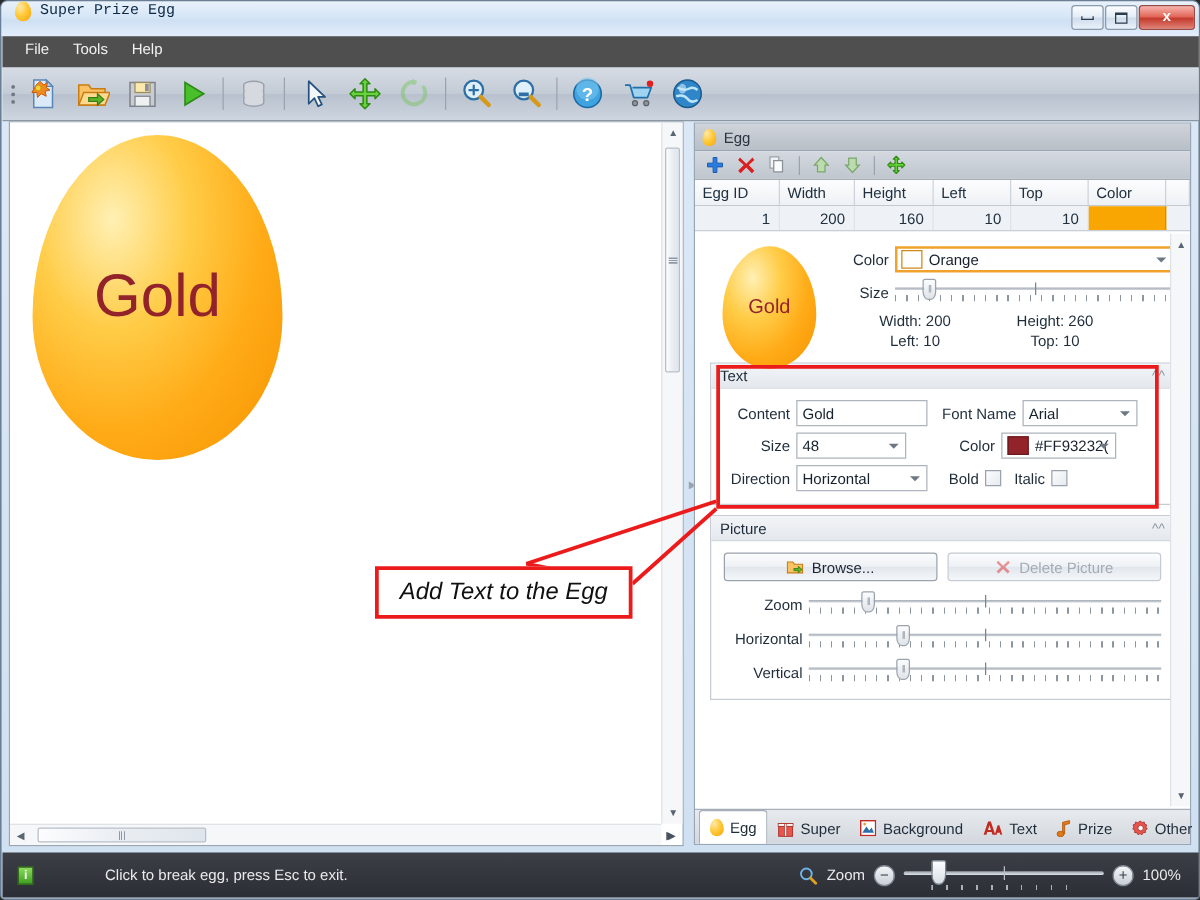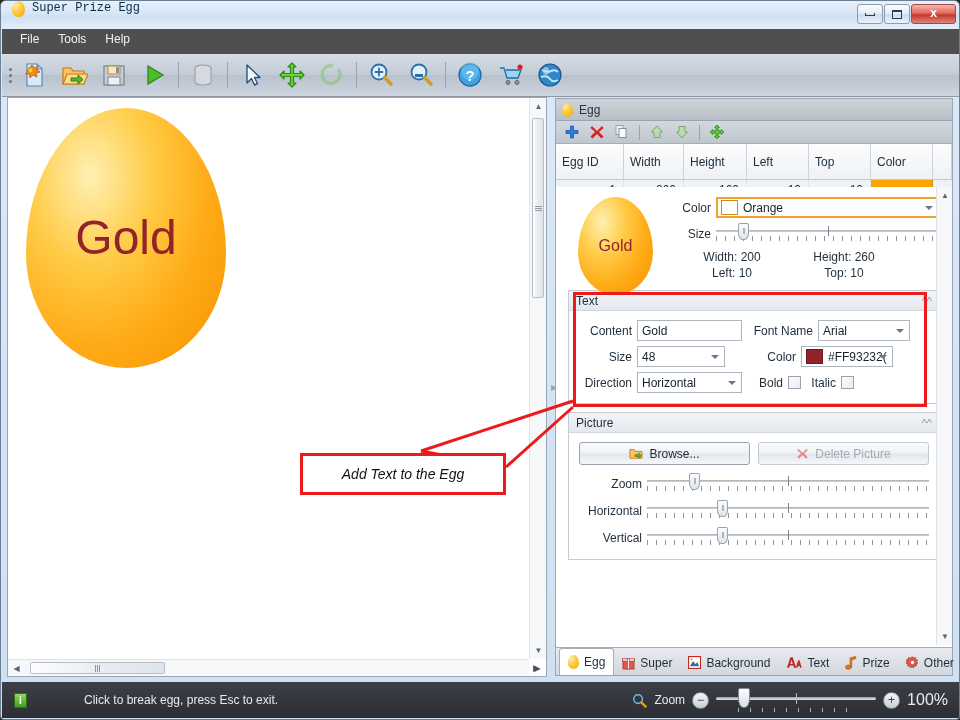--- a/index.html
+++ b/index.html
@@ -130,21 +130,21 @@
   .rp-head span { font-size:12px; color:#2b3440; }
 
   .rp-tools {
     height:23px; background:linear-gradient(180deg,#d4d9e0 0%,#c0c6ce 100%);
     border-bottom:1px solid #a6aeb8; display:flex; align-items:center; padding-left:6px; gap:5px;
   }
   .rt-btn { width:20px; height:19px; display:flex; align-items:center; justify-content:center; }
   .rt-sep { width:1px; height:15px; background:#9aa4b1; margin:0 2px; }
 
   .grid-head {
-    height:36px; background:linear-gradient(180deg,#fdfdfe 0%,#eef1f5 100%);
+    height:21px; background:linear-gradient(180deg,#fdfdfe 0%,#eef1f5 100%);
     border-bottom:1px solid #c3c9d1; display:flex; align-items:stretch;
     font-size:12px; color:#20303f;text-align:right;
   }
   .gh { border-right:1px solid #cdd3da; display:flex; align-items:center; padding-left:6px; }
   .grid-row {
     height:20px; background:#eef1f5; border-bottom:1px solid #c9cfd6;
     display:flex; align-items:stretch; font-size:12px; color:#20303f;
   }
   .gc { border-right:1px solid #dfe3e8; display:flex; align-items:center;
         justify-content:flex-end; padding-right:7px; }
@@ -258,29 +258,29 @@
   }
   .zslider { position:relative; width:160px; height:22px; }
   .zslider .ztrack { position:absolute; left:0; right:0; top:8px; height:3px;
     background:linear-gradient(180deg,#9aa2ab,#dfe4ea); border-radius:2px; }
   .zslider .zbig { position:absolute; left:50%; top:4px; width:1px; height:11px; background:#b8bec6; }
   .zslider .zticks { position:absolute; left:22px; right:22px; top:19px; height:4px;
     background:repeating-linear-gradient(90deg,#aab1b9 0 1px, transparent 1px 12px); }
   .zslider .zthumb { position:absolute; left:22px; top:-1px; width:12px; height:20px;
     background:linear-gradient(180deg,#fcfdfe,#d9dfe6); border:1px solid #7e8893;
     border-radius:2px 2px 45% 45%; }
-  .zpct { color:#e8eaec; font-size:16px; min-width:34px; }
+  .zpct { color:#e8eaec; font-size:12px; min-width:34px; }
 
   
   .callout {
     position:absolute; left:299px; top:452px; width:206px; height:42px;
     border:3px solid #ec1b1b; background:#fff;
     display:flex; align-items:center; justify-content:center;
   }
-  .callout span { font-style:italic; font-size:14px; color:#101010; }
+  .callout span { font-style:italic; font-size:19px; color:#101010; }
   .hl-box {
     position:absolute; left:572px; top:291px; width:354px; height:115px;
     border:3px solid #ec1b1b; pointer-events:none;
   }
   .ann-svg { position:absolute; left:0; top:0; width:960px; height:720px; pointer-events:none; }
 </style>
 </head>
 <body>
 
 <div id="app">

